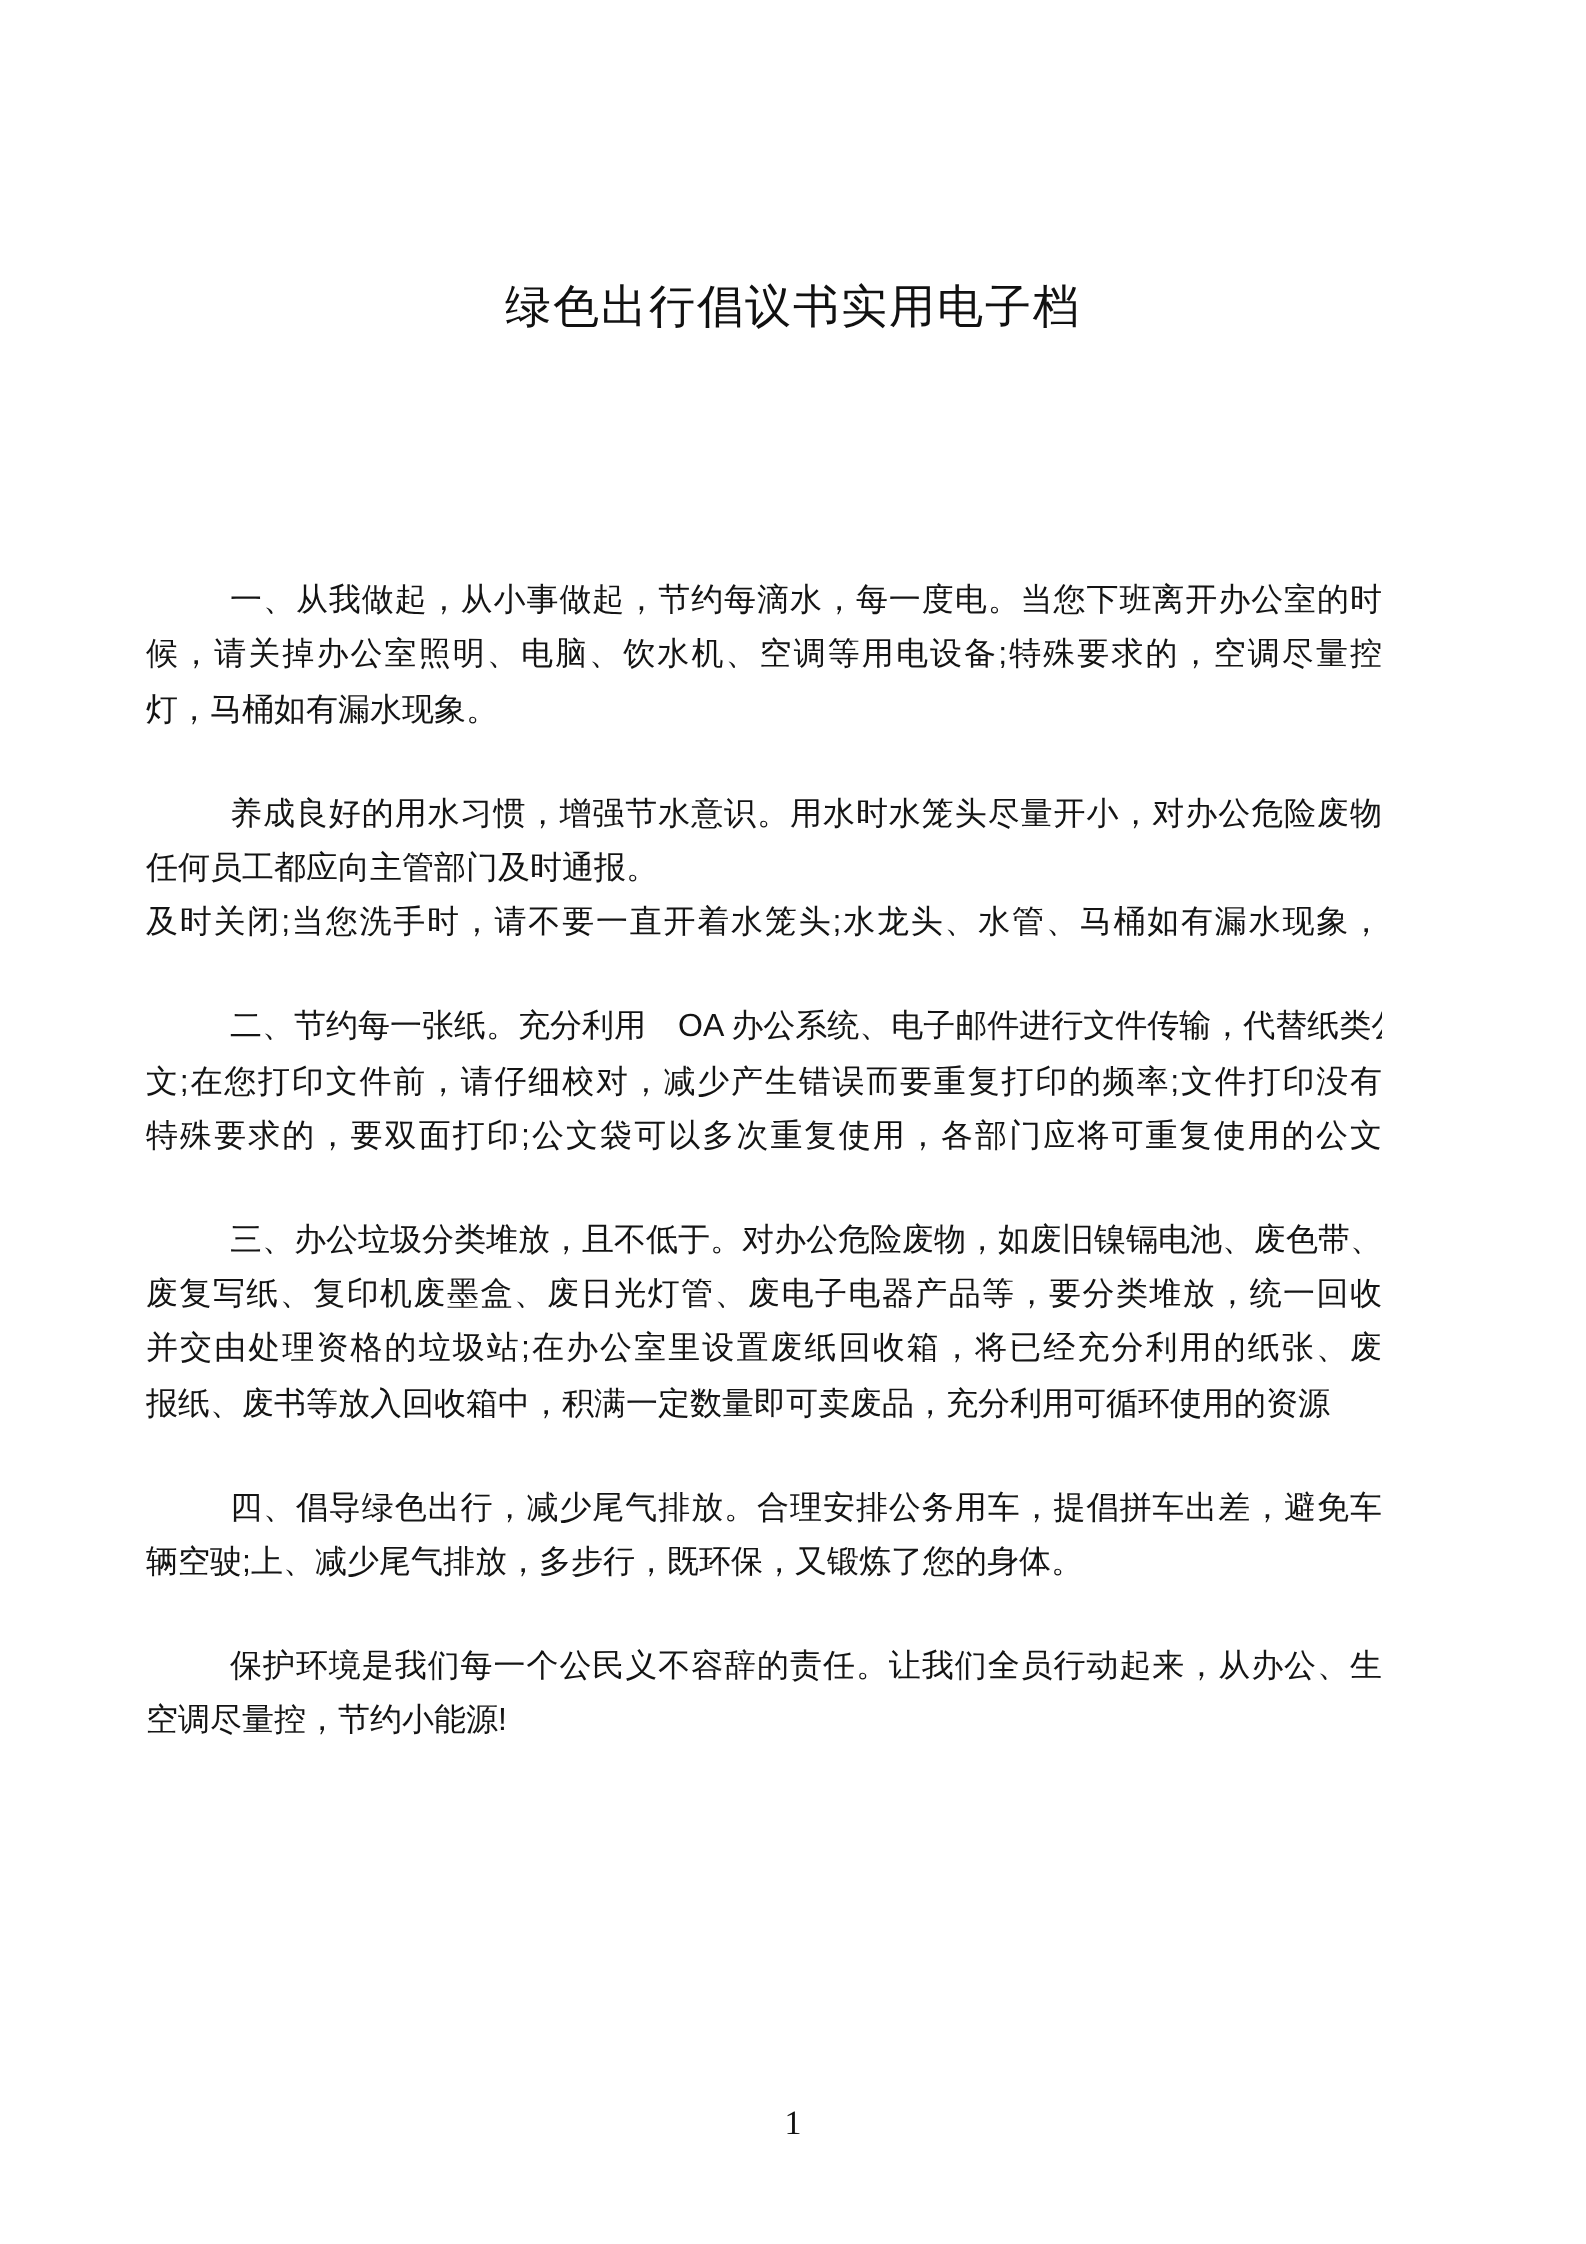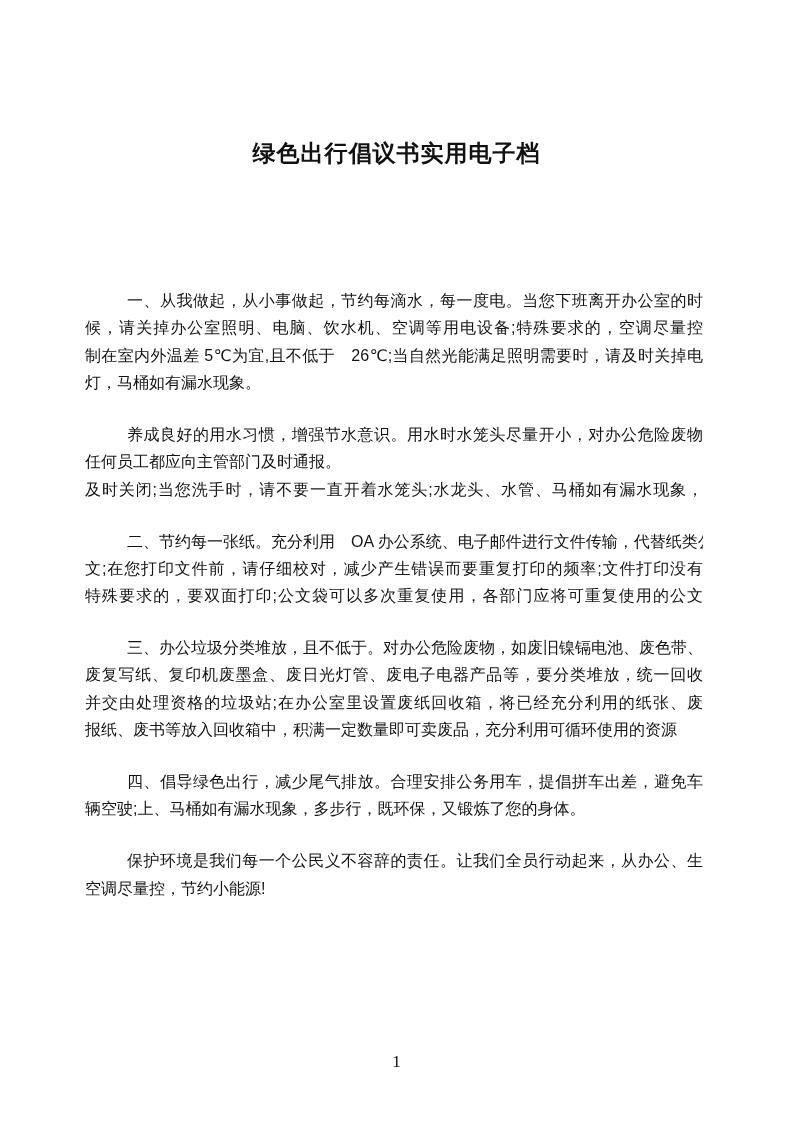--- a/index.html
+++ b/index.html
@@ -18,28 +18,28 @@
   }
   .doc-title {
     position: absolute;
     top: 140px;
     left: 0;
     width: 100%;
     margin: 0;
     text-align: center;
     font-size: 23px;
     line-height: 26px;
-    font-weight: 700;
+    font-weight: 400;
     letter-spacing: 1px;
     color: #111111;
   }
   .doc-body {
     position: absolute;
     top: 287px;
-    left: 85px;
+    left: 73px;
     width: 618px;
     height: 680px;
     overflow: hidden;
     font-size: 16px;
   }
   .paragraph {
     margin: 0 0 24.4px 0;
     padding: 0;
   }
   .line {
@@ -71,42 +71,41 @@
 </head>
 <body>
 
 <div class="page">
   <h1 class="doc-title">绿色出行倡议书实用电子档</h1>
 
   <div class="doc-body">
       <div class="paragraph">
         <div class="line indent">一、从我做起，从小事做起，节约每滴水，每一度电。当您下班离开办公室的时</div>
         <div class="line">候，请关掉办公室照明、电脑、饮水机、空调等用电设备;特殊要求的，空调尽量控</div>
-        <div class="line">制在室内外温差 5℃为宜,且不低于　26℃;当自然光能满足照明需要时，请及时关掉电</div>
         <div class="line last">灯，马桶如有漏水现象。</div>
       </div>
       <div class="paragraph">
         <div class="line indent">养成良好的用水习惯，增强节水意识。用水时水笼头尽量开小，对办公危险废物</div>
         <div class="line last">任何员工都应向主管部门及时通报。</div>
         <div class="line">及时关闭;当您洗手时，请不要一直开着水笼头;水龙头、水管、马桶如有漏水现象，</div>
       </div>
       <div class="paragraph">
         <div class="line indent">二、节约每一张纸。充分利用　OA 办公系统、电子邮件进行文件传输，代替纸类公</div>
         <div class="line">文;在您打印文件前，请仔细校对，减少产生错误而要重复打印的频率;文件打印没有</div>
         <div class="line">特殊要求的，要双面打印;公文袋可以多次重复使用，各部门应将可重复使用的公文</div>
       </div>
       <div class="paragraph">
         <div class="line indent">三、办公垃圾分类堆放，且不低于。对办公危险废物，如废旧镍镉电池、废色带、</div>
         <div class="line">废复写纸、复印机废墨盒、废日光灯管、废电子电器产品等，要分类堆放，统一回收</div>
         <div class="line">并交由处理资格的垃圾站;在办公室里设置废纸回收箱，将已经充分利用的纸张、废</div>
         <div class="line last">报纸、废书等放入回收箱中，积满一定数量即可卖废品，充分利用可循环使用的资源</div>
       </div>
       <div class="paragraph">
         <div class="line indent">四、倡导绿色出行，减少尾气排放。合理安排公务用车，提倡拼车出差，避免车</div>
-        <div class="line last">辆空驶;上、马桶如有漏水现象，多步行，既环保，又锻炼了您的身体。</div>
+        <div class="line last">辆空驶;上、减少尾气排放，多步行，既环保，又锻炼了您的身体。</div>
       </div>
       <div class="paragraph">
         <div class="line indent">保护环境是我们每一个公民义不容辞的责任。让我们全员行动起来，从办公、生</div>
         <div class="line last">空调尽量控，节约小能源!</div>
       </div>
     </div>
 
   <div class="page-number">1</div>
 </div>
 

